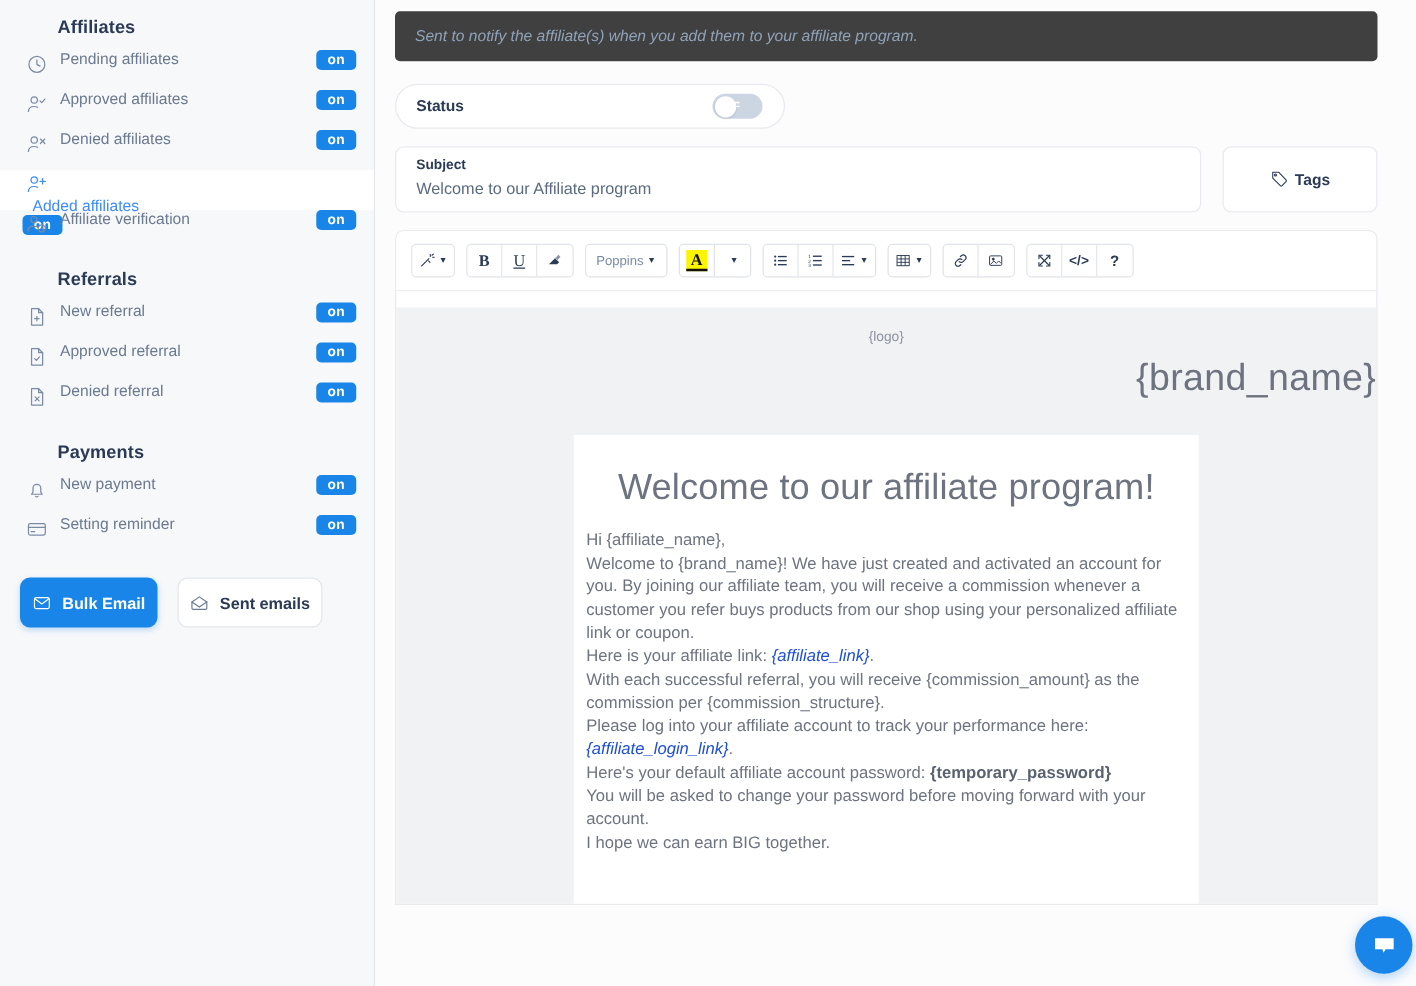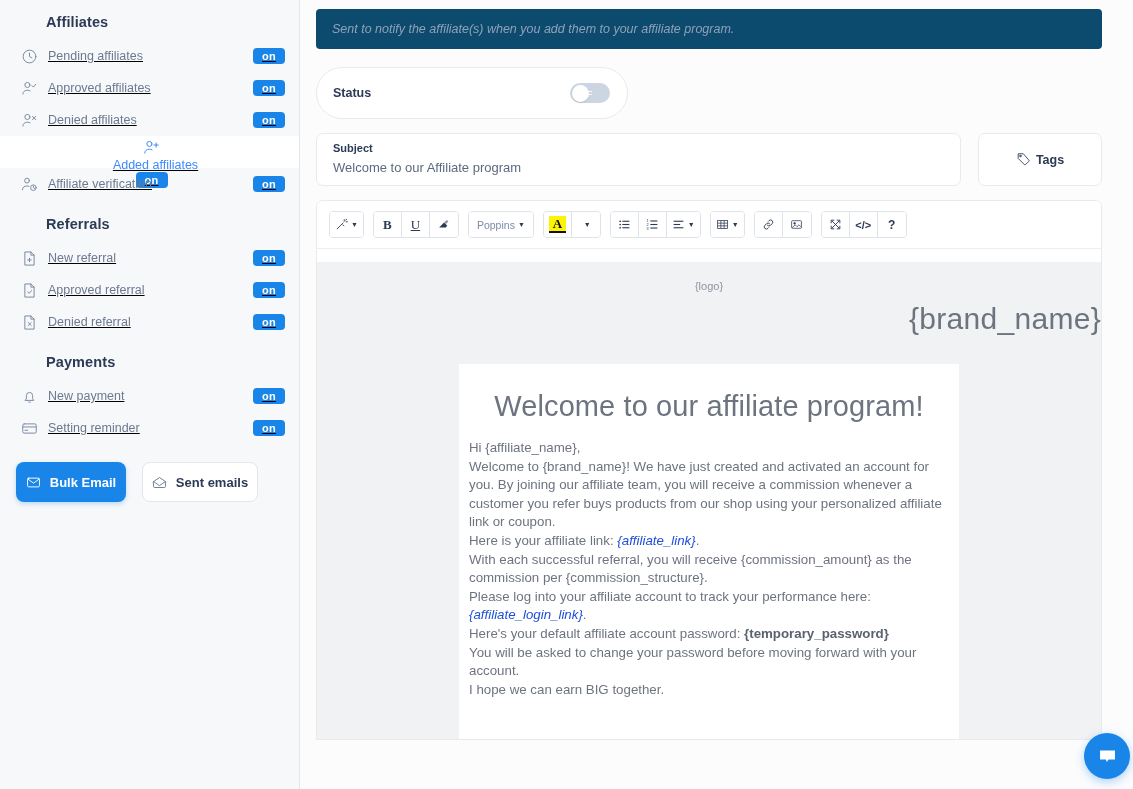--- a/index.html
+++ b/index.html
@@ -18,25 +18,24 @@
     border-right: 1px solid #e3e6eb;
     padding-top: 8px;
     position: relative;
     flex: 0 0 300px;
   }
   .section-title {
     font-size: 14.5px; font-weight: bold; color: #2b3a55;
     padding: 6px 0 10px 46px; letter-spacing: .1px;
   }
   .nav-item {
-    display: flex; align-items: center;
+    display: flex; align-items: flex-start;
     height: 32px; padding: 0 14px 0 18px;
     margin-bottom: 0;
     position: relative;
-    text-decoration: underline;
   }
   .nav-item.active { background: #ffffff; flex-direction: column; }
   .nav-icon { width: 22px; height: 22px; flex: 0 0 22px; display: flex; align-items: center; justify-content: center; }
   .nav-icon svg { width: 17px; height: 17px; stroke: #7b8ba5; fill: none; stroke-width: 1.4; stroke-linecap: round; stroke-linejoin: round; }
   .nav-item.active .nav-icon svg { stroke: #3d8bfd; }
   .nav-label {
     font-size: 12.5px; color: #6b7a90; margin-left: 8px; flex: 1;
     white-space: nowrap;
   }
   .nav-item.active .nav-label { color: #3d8bfd; }
@@ -59,31 +58,31 @@
   .btn svg { width: 15px; height: 15px; fill: none; stroke-width: 1.5; stroke-linecap: round; stroke-linejoin: round; }
   .btn-primary svg { stroke: #fff; }
   .btn-outline svg { stroke: #6b7a90; }
 
   
   .main {
     flex: 1; height: 789px; background: #fcfcfd;
     padding: 9px 31px 0 16px; overflow: hidden; position: relative;
   }
   .info-banner {
-    background: #0c4a6e; border-radius: 4px;
+    background: #404040; border-radius: 4px;
     height: 40px; display: flex; align-items: center;
     padding: 4px 16px; margin-bottom: 18px;
   }
   .info-banner span { font-size: 12.5px; font-style: italic; color: #8fa2b8; }
 
   .card {
     background: #fff; border: 1px solid #e8eaee; border-radius: 7px;
   }
   .status-card {
-    width: 312px; height: 52px; display: flex; align-items: center;
+    width: 312px; height: 36px; display: flex; align-items: center;
     justify-content: space-between; padding: 0 17px 0 16px; margin-bottom: 14px; border-radius: 26px;
   }
   .status-label { font-size: 12.5px; font-weight: bold; color: #2b3a55; }
   .toggle {
     width: 40px; height: 20px; border-radius: 11px; background: #ccd6e2;
     display: flex; align-items: center; position: relative; cursor: pointer;
   }
   .toggle .knob {
     width: 17px; height: 17px; border-radius: 50%; background: #fff;
     margin-left: 2px; box-shadow: 0 1px 2px rgba(0,0,0,.12);

